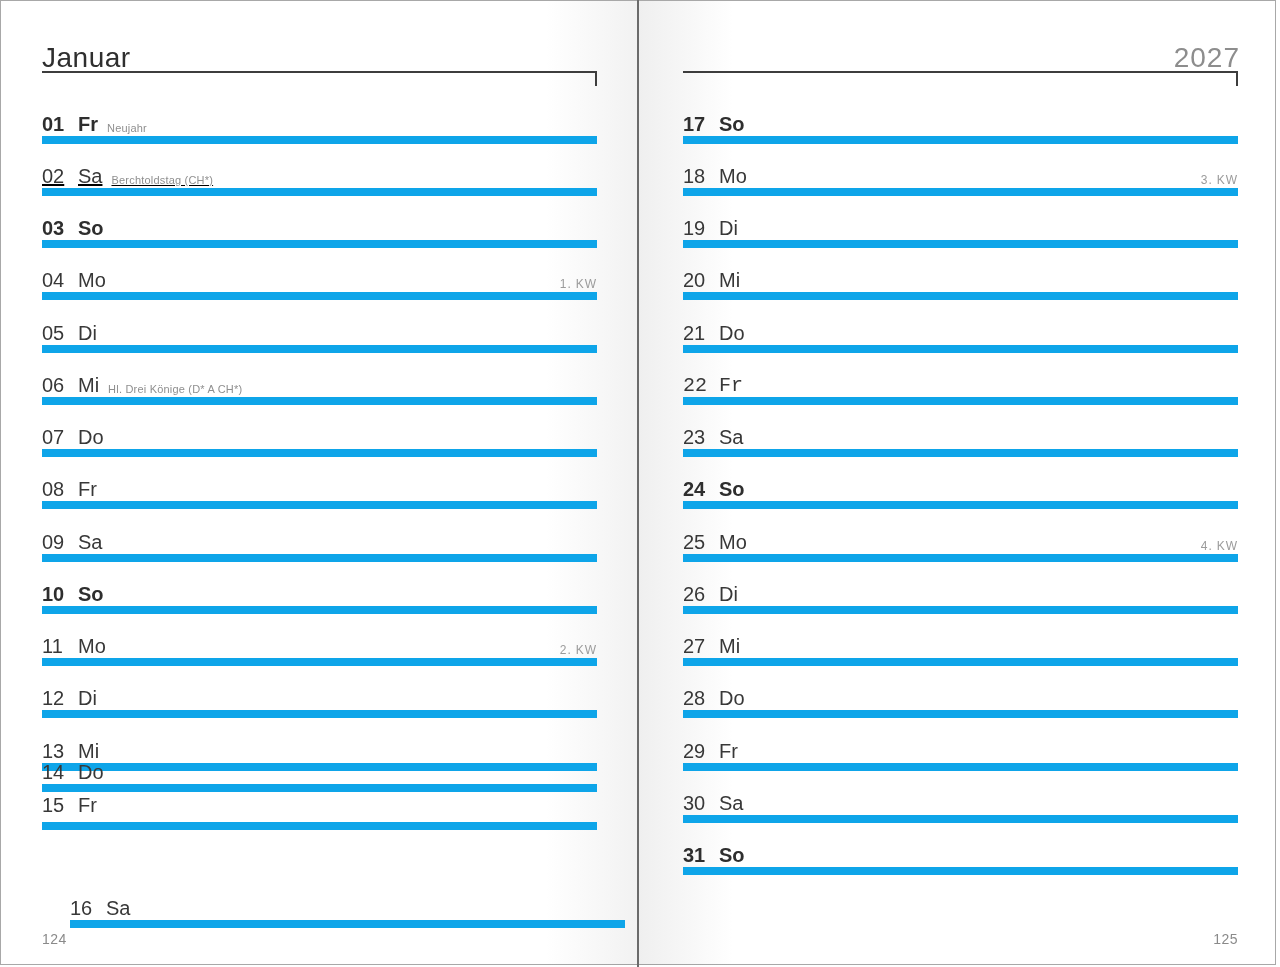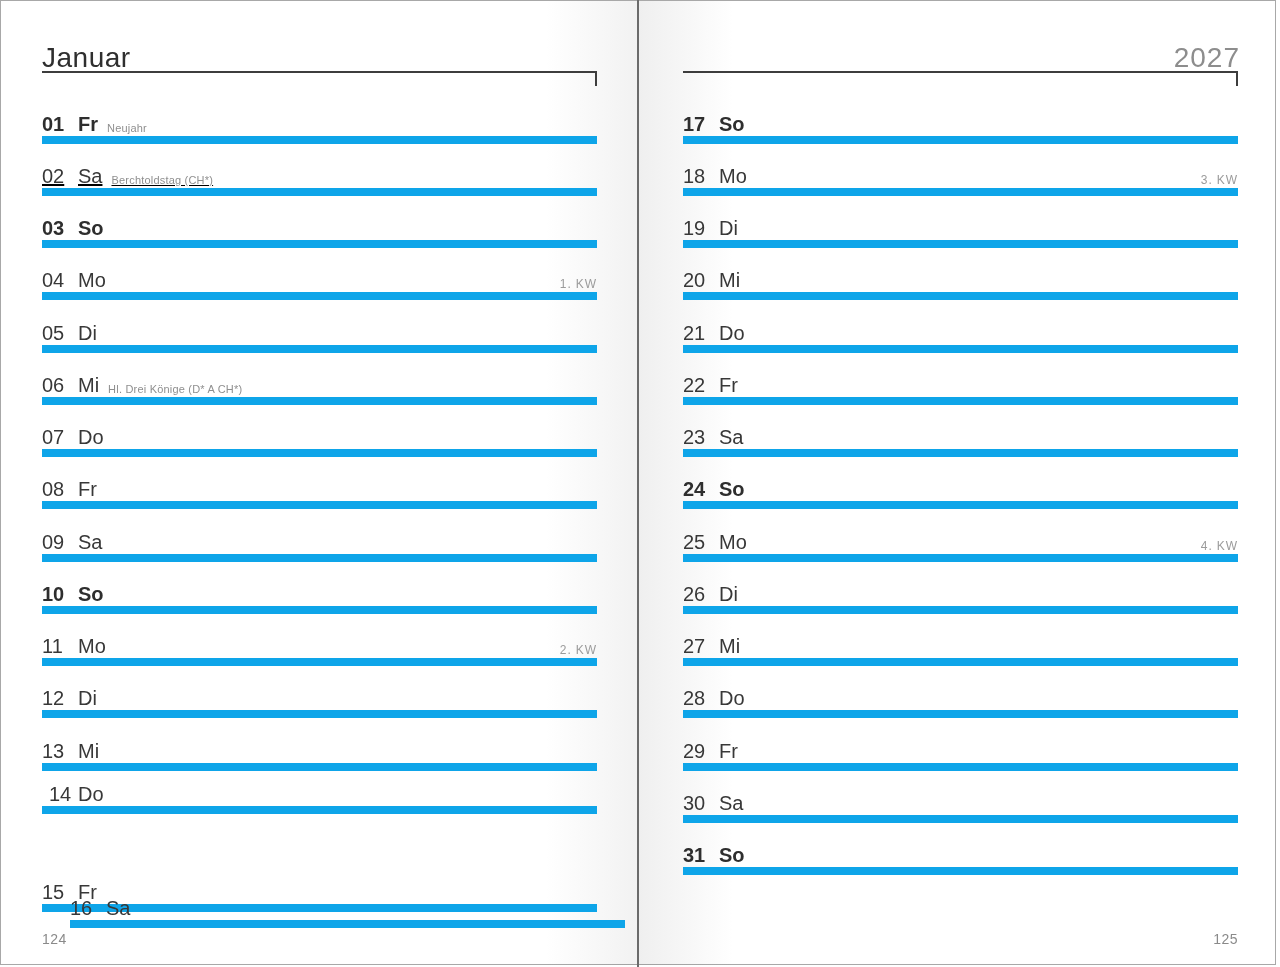--- a/index.html
+++ b/index.html
@@ -126,27 +126,27 @@
     <span class="weekday">Di</span>
     <span class="holiday-note"></span>
     <span class="kw-label"></span>
   </div>
     <div class="day-row left" style="top: 729.74px;">
     <span class="day-number">13</span>
     <span class="weekday">Mi</span>
     <span class="holiday-note"></span>
     <span class="kw-label"></span>
   </div>
-    <div class="day-row left" style="top: 773px; text-align: center;">
+    <div class="day-row left" style="top: 751px;">
     <span class="day-number">14</span>
     <span class="weekday">Do</span>
     <span class="holiday-note"></span>
     <span class="kw-label"></span>
   </div>
-    <div class="day-row left" style="top: 871px;">
+    <div class="day-row left" style="top: 789px; align-items: center;">
     <span class="day-number">15</span>
     <span class="weekday">Fr</span>
     <span class="holiday-note"></span>
     <span class="kw-label"></span>
   </div>
     <div class="day-row left" style="top: 886.55px; margin-left: 28px;">
     <span class="day-number">16</span>
     <span class="weekday">Sa</span>
     <span class="holiday-note"></span>
     <span class="kw-label"></span>
@@ -174,21 +174,21 @@
     <span class="weekday">Mi</span>
     <span class="holiday-note"></span>
     <span class="kw-label"></span>
   </div>
     <div class="day-row right" style="top: 311.58px;">
     <span class="day-number">21</span>
     <span class="weekday">Do</span>
     <span class="holiday-note"></span>
     <span class="kw-label"></span>
   </div>
-    <div class="day-row right" style="top: 363.85px;">
+    <div class="day-row right" style="top: 363.85px; font-family: Liberation Mono, monospace;">
     <span class="day-number">22</span>
     <span class="weekday">Fr</span>
     <span class="holiday-note"></span>
     <span class="kw-label"></span>
   </div>
     <div class="day-row right" style="top: 416.12px;">
     <span class="day-number">23</span>
     <span class="weekday">Sa</span>
     <span class="holiday-note"></span>
     <span class="kw-label"></span>

